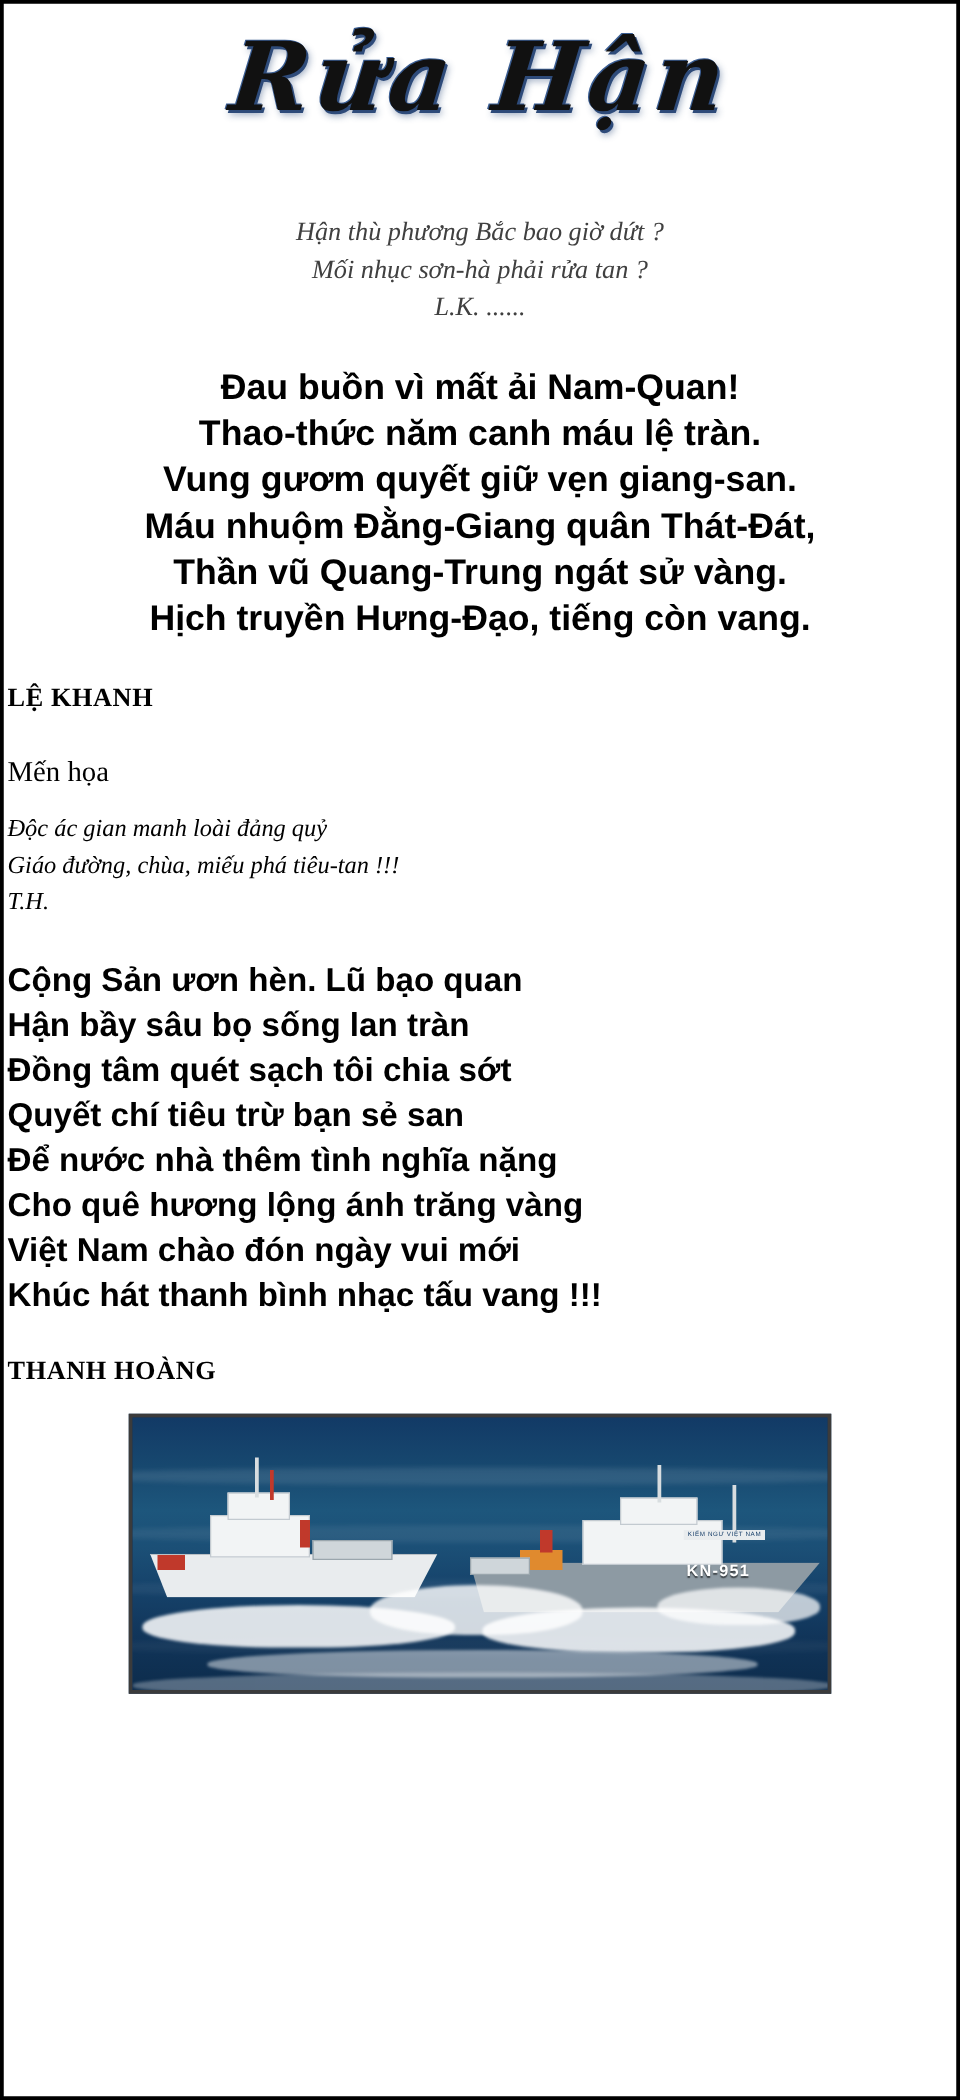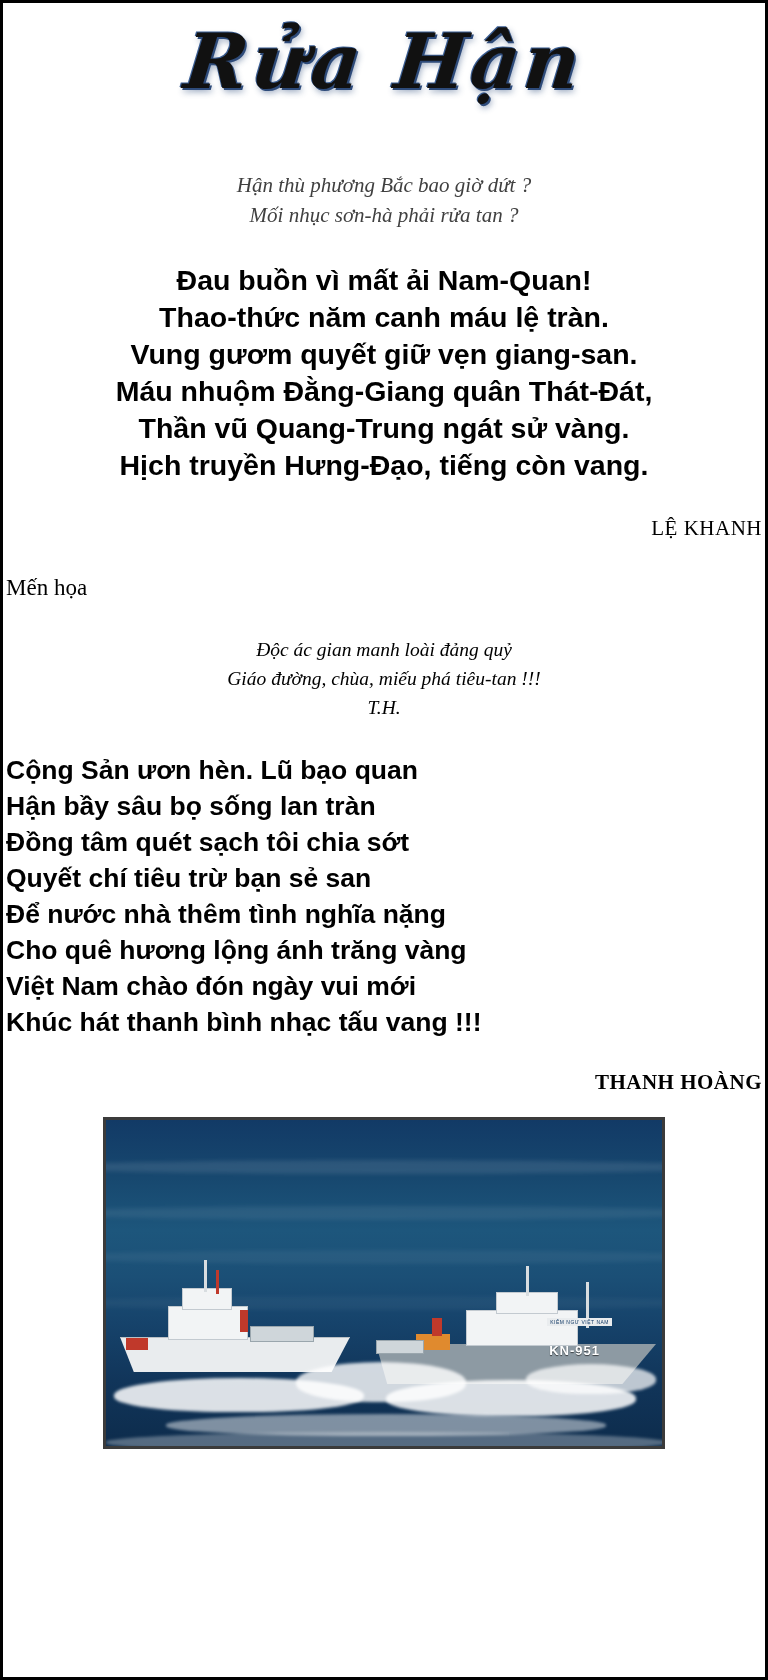--- a/index.html
+++ b/index.html
@@ -71,67 +71,66 @@
     font-family: "Liberation Sans", sans-serif;
     font-weight: bold;
     font-size: 28.5px;
     line-height: 37px;
     color: #000000;
     margin-top: 32px;
   }
   .poem div { white-space: nowrap; }
 
   .author {
-    text-align: right;
-    font-family: "Liberation Serif", serif;
-    font-weight: normal;
+    text-align: left;
+    font-family: "Liberation Serif", serif;
+    font-weight: bold;
     font-size: 21px;
     letter-spacing: 0.5px;
     margin-top: 32px;
   }
 
   .respond-note {
     text-align: left;
     font-family: "Liberation Serif", serif;
     font-size: 23px;
     margin-top: 34px;
   }
 
   .epigraph2 {
-    text-align: center;
     font-family: "Liberation Serif", serif;
     font-style: italic;
     font-size: 19.5px;
     line-height: 29px;
-    margin-top: 34px;
+    margin-top: 18px;
   }
 
   .poem2 {
     font-family: "Liberation Sans", sans-serif;
     font-weight: bold;
     font-size: 26.5px;
     line-height: 36px;
     margin-top: 30px;
   }
   .poem2 div { white-space: nowrap; }
 
   .author2 {
-    text-align: right;
+    text-align: left;
     font-family: "Liberation Serif", serif;
     font-weight: bold;
     font-size: 21px;
     letter-spacing: 0.5px;
     margin-top: 30px;
   }
 
   
   .photo-wrap {
     margin: 22px auto 12px;
     width: 562px;
-    height: 332px;
+    height: 224px;
     border: 3px solid #3b3b3b;
     box-sizing: border-box;
     position: relative;
     overflow: hidden;
     background: #12355c;
   }
   .sea-photo {
     position: absolute;
     inset: 0;
     background:
@@ -245,20 +244,21 @@
 <div class="page">
   <div class="inner">
 
     <div class="title-wrap">
       <span class="title-art">Rửa Hận</span>
     </div>
 
     <div class="epigraph">
       <div>Hận thù phương Bắc bao giờ dứt ?</div>
       <div>Mối nhục sơn-hà phải rửa tan ?</div>
+      <span class="sig">L.K. ......</span>
     </div>
 
     <div class="poem">
       <div>Đau buồn vì mất ải Nam-Quan!</div>
       <div>Thao-thức năm canh máu lệ tràn.</div>
       <div>Vung gươm quyết giữ vẹn giang-san.</div>
       <div>Máu nhuộm Đằng-Giang quân Thát-Đát,</div>
       <div>Thần vũ Quang-Trung ngát sử vàng.</div>
       <div>Hịch truyền Hưng-Đạo, tiếng còn vang.</div>
     </div>

